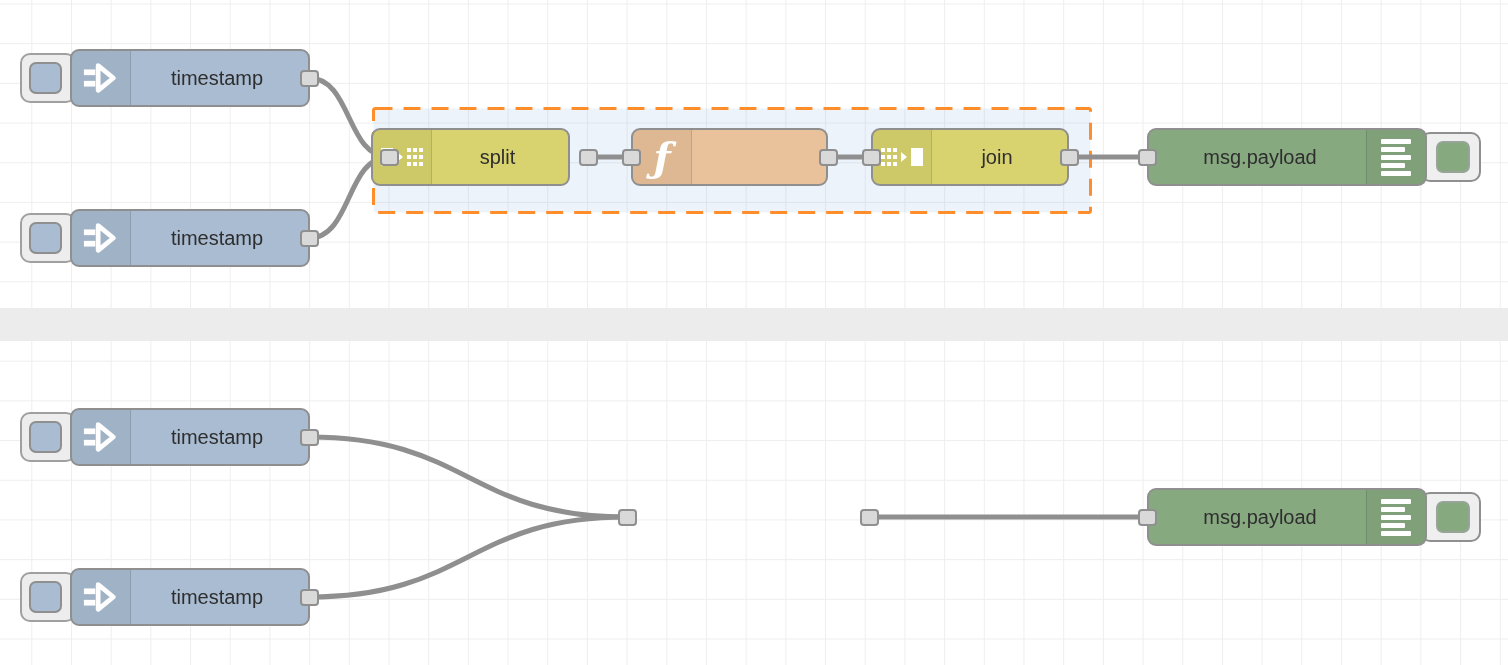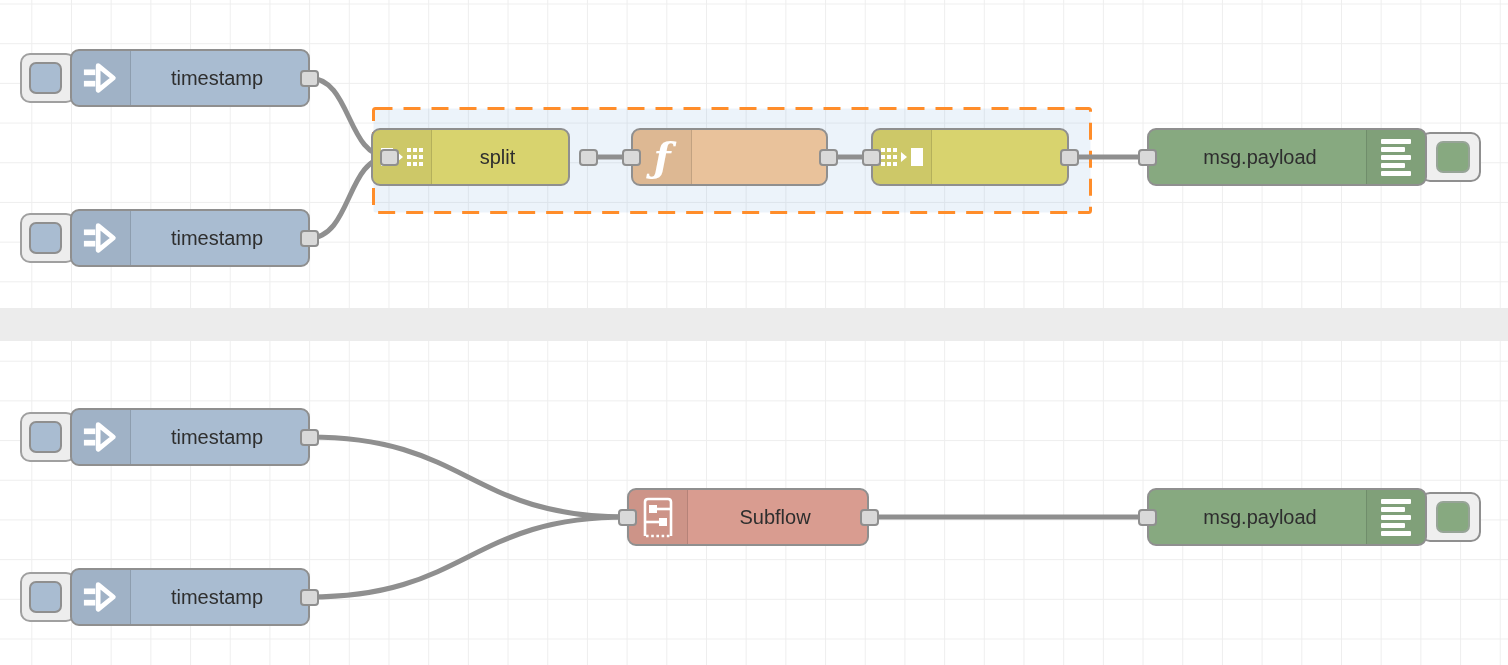--- a/index.html
+++ b/index.html
@@ -150,20 +150,21 @@
             <rect x="7" y="9" width="4" height="4"></rect>
             <rect x="13" y="9" width="4" height="4"></rect>
           <rect x="1" y="16" width="4" height="4"></rect>
             <rect x="7" y="16" width="4" height="4"></rect>
             <rect x="13" y="16" width="4" height="4"></rect>
         </g>
         <polygon points="21,6 27,11 21,16" fill="#fff"></polygon>
         <rect x="31" y="2" width="12" height="18" fill="#fff"></rect>
       </svg>
     </span>
+    <span class="lbl after-icon">join</span>
   </div>
   <span class="port" style="left:861.5px;top:148.5px;"></span>
   <span class="port" style="left:1059.5px;top:148.5px;"></span>
 
   <div class="debug-toggle" style="left:1420px;top:132px;">
       <span class="sq"></span>
     </div>
   <div class="node debug" style="left:1147px;top:128px;width:280px;">
     <span class="strip right"></span>
     <span class="icon-box" style="left:auto;right:0;">
@@ -204,34 +205,20 @@
       <svg width="38" height="38" viewBox="0 0 40 40">
           <rect x="2" y="11" width="12" height="6" fill="#fff"></rect>
           <rect x="2" y="23" width="12" height="6" fill="#fff"></rect>
           <polygon points="17,7 33,20 17,33" fill="none" stroke="#fff" stroke-width="5" stroke-linejoin="round"></polygon>
         </svg>
     </span>
     <span class="lbl after-icon">timestamp</span>
   </div>
   <span class="port" style="left:299.5px;top:588.5px;"></span>
 
-  <div class="node subflow" style="left:627px;top:488px;width:242px;">
-    <span class="strip left"></span>
-    <span class="icon-box">
-      <svg width="40" height="46" viewBox="0 0 40 46">
-        <path d="M7 42 V8 Q7 5 10 5 H30 Q33 5 33 8 V42" fill="none" stroke="#fff" stroke-width="2.6"></path>
-        <path d="M8 42 H32" fill="none" stroke="#fff" stroke-width="2.6" stroke-dasharray="2.6 2.6"></path>
-        <rect x="11" y="11" width="8" height="8" fill="#fff"></rect>
-        <path d="M19 15 H33" stroke="#fff" stroke-width="2.6"></path>
-        <path d="M7 28 H21" stroke="#fff" stroke-width="2.6"></path>
-        <rect x="21" y="24" width="8" height="8" fill="#fff"></rect>
-      </svg>
-    </span>
-    <span class="lbl after-icon">Subflow</span>
-  </div>
   <span class="port" style="left:617.5px;top:508.5px;"></span>
   <span class="port" style="left:859.5px;top:508.5px;"></span>
 
   <div class="debug-toggle" style="left:1420px;top:492px;">
       <span class="sq"></span>
     </div>
   <div class="node debug" style="left:1147px;top:488px;width:280px;">
     <span class="strip right"></span>
     <span class="icon-box" style="left:auto;right:0;">
       <span class="dbg-bars">

